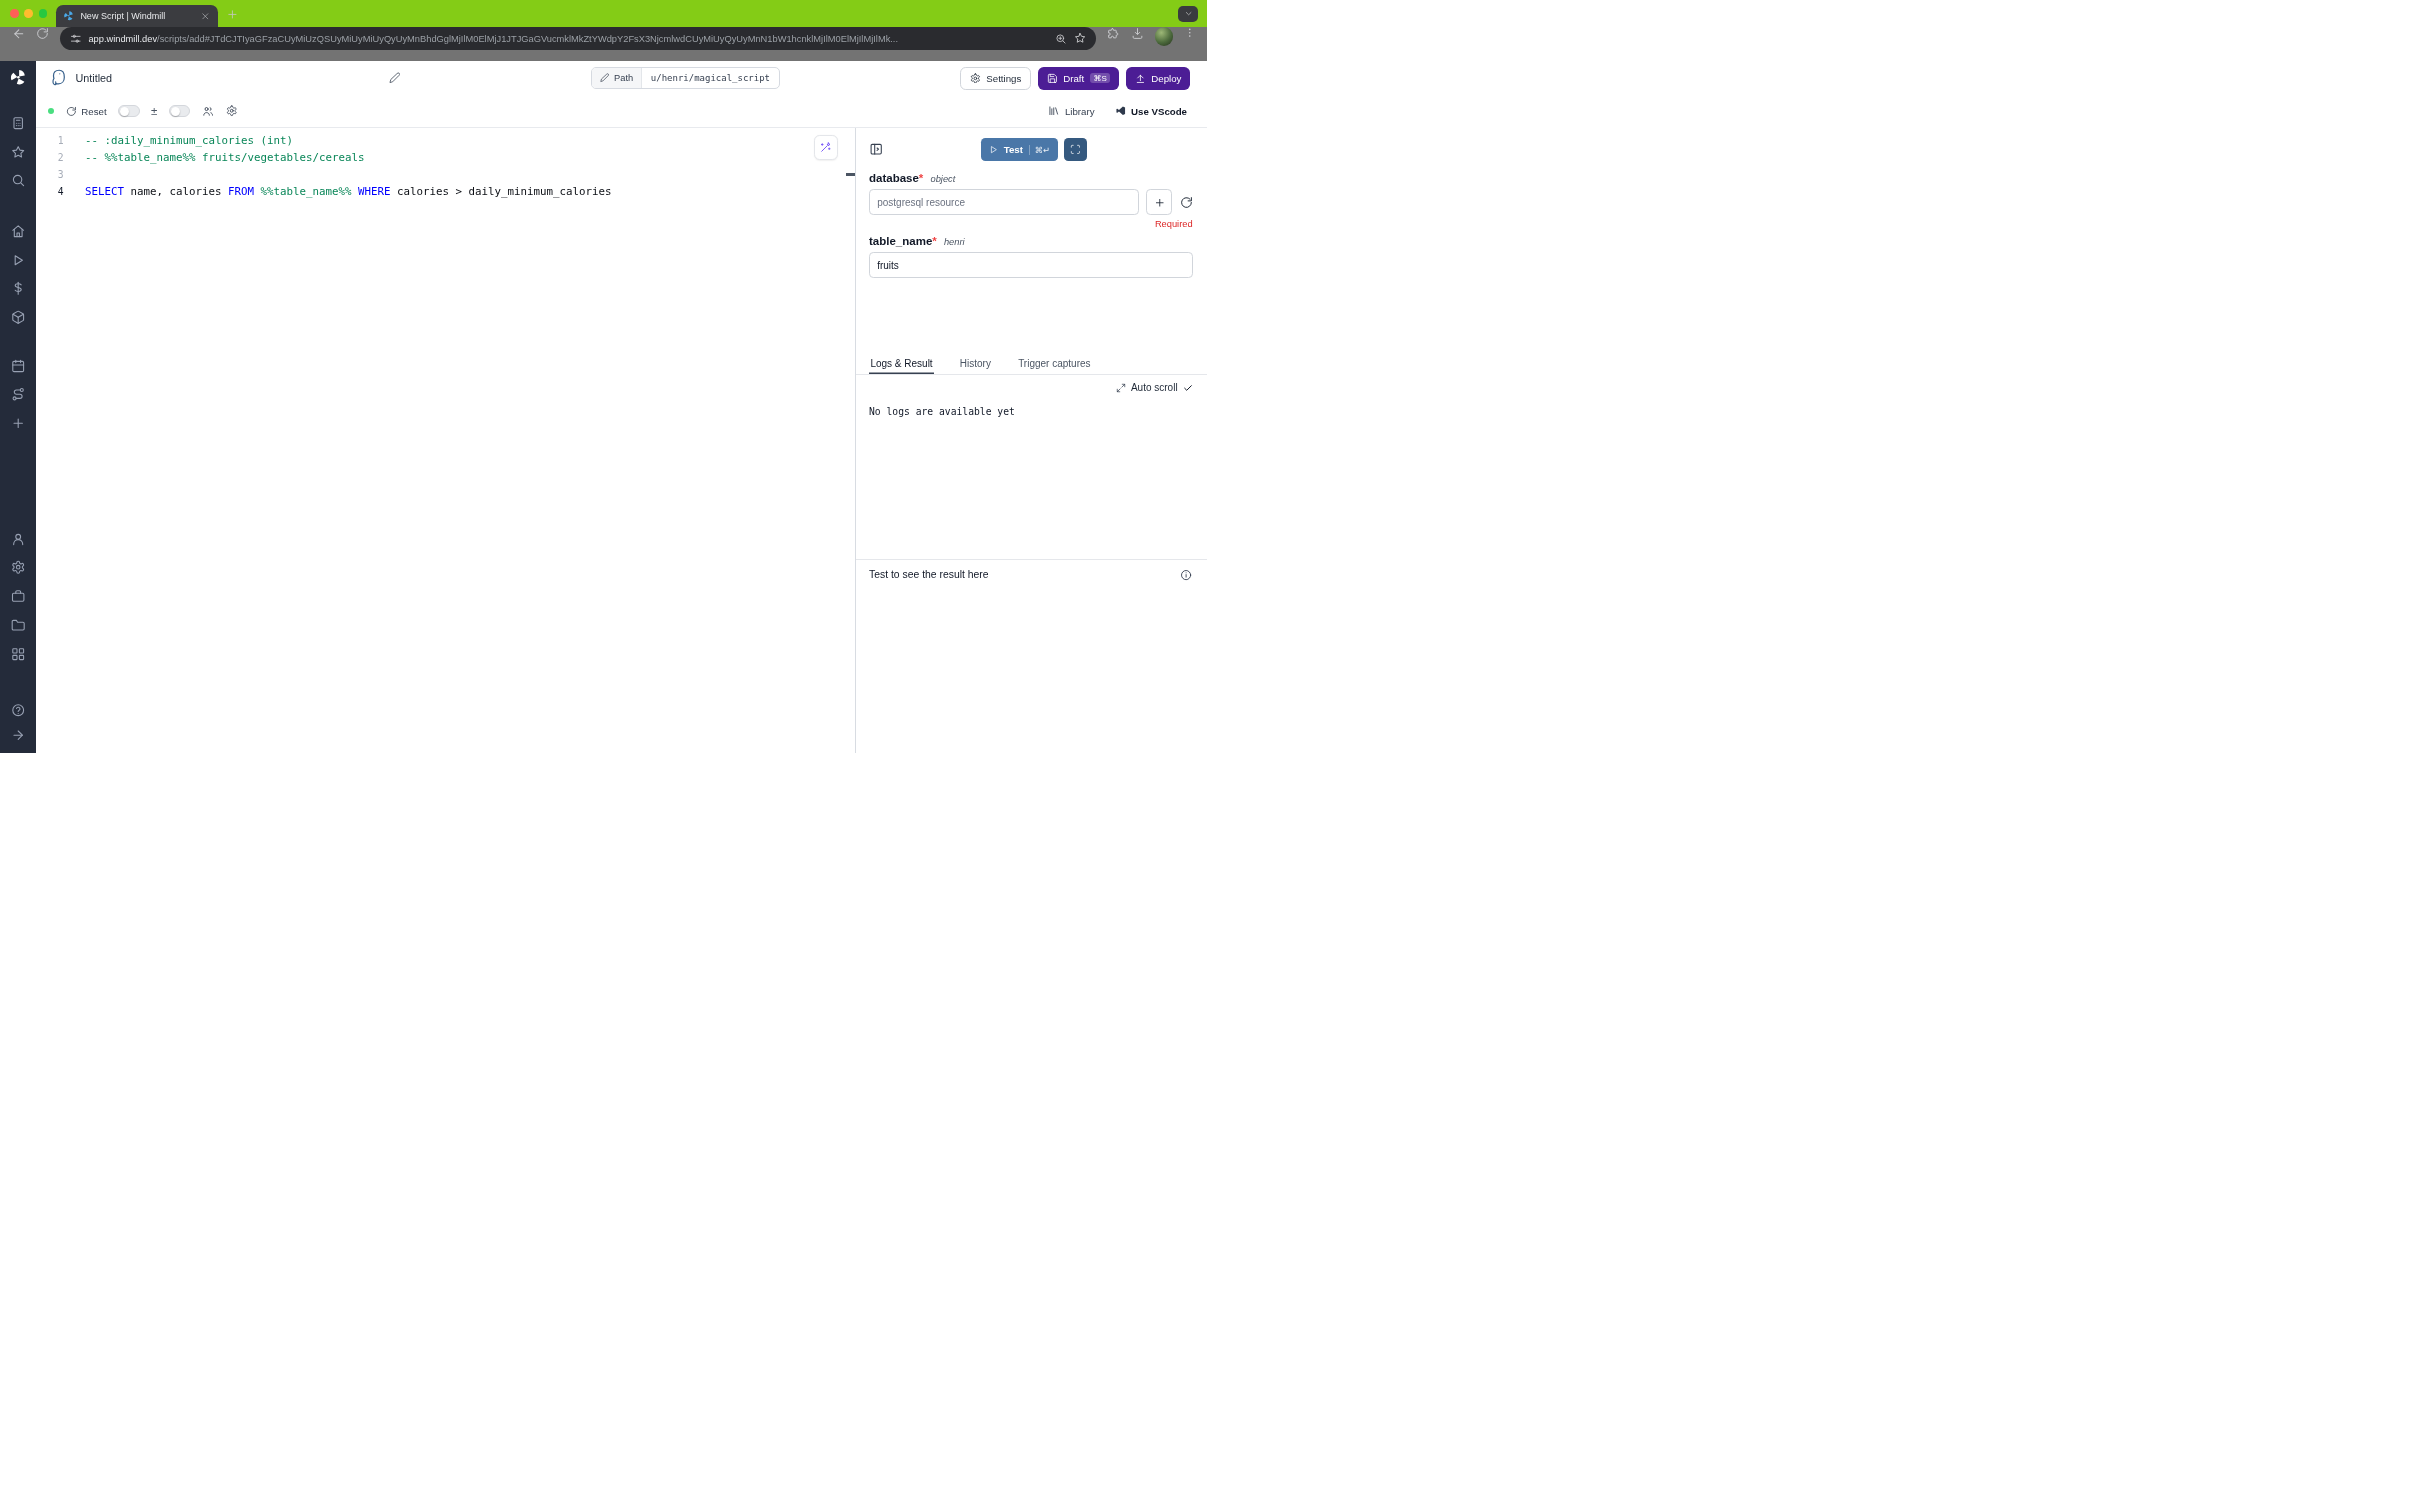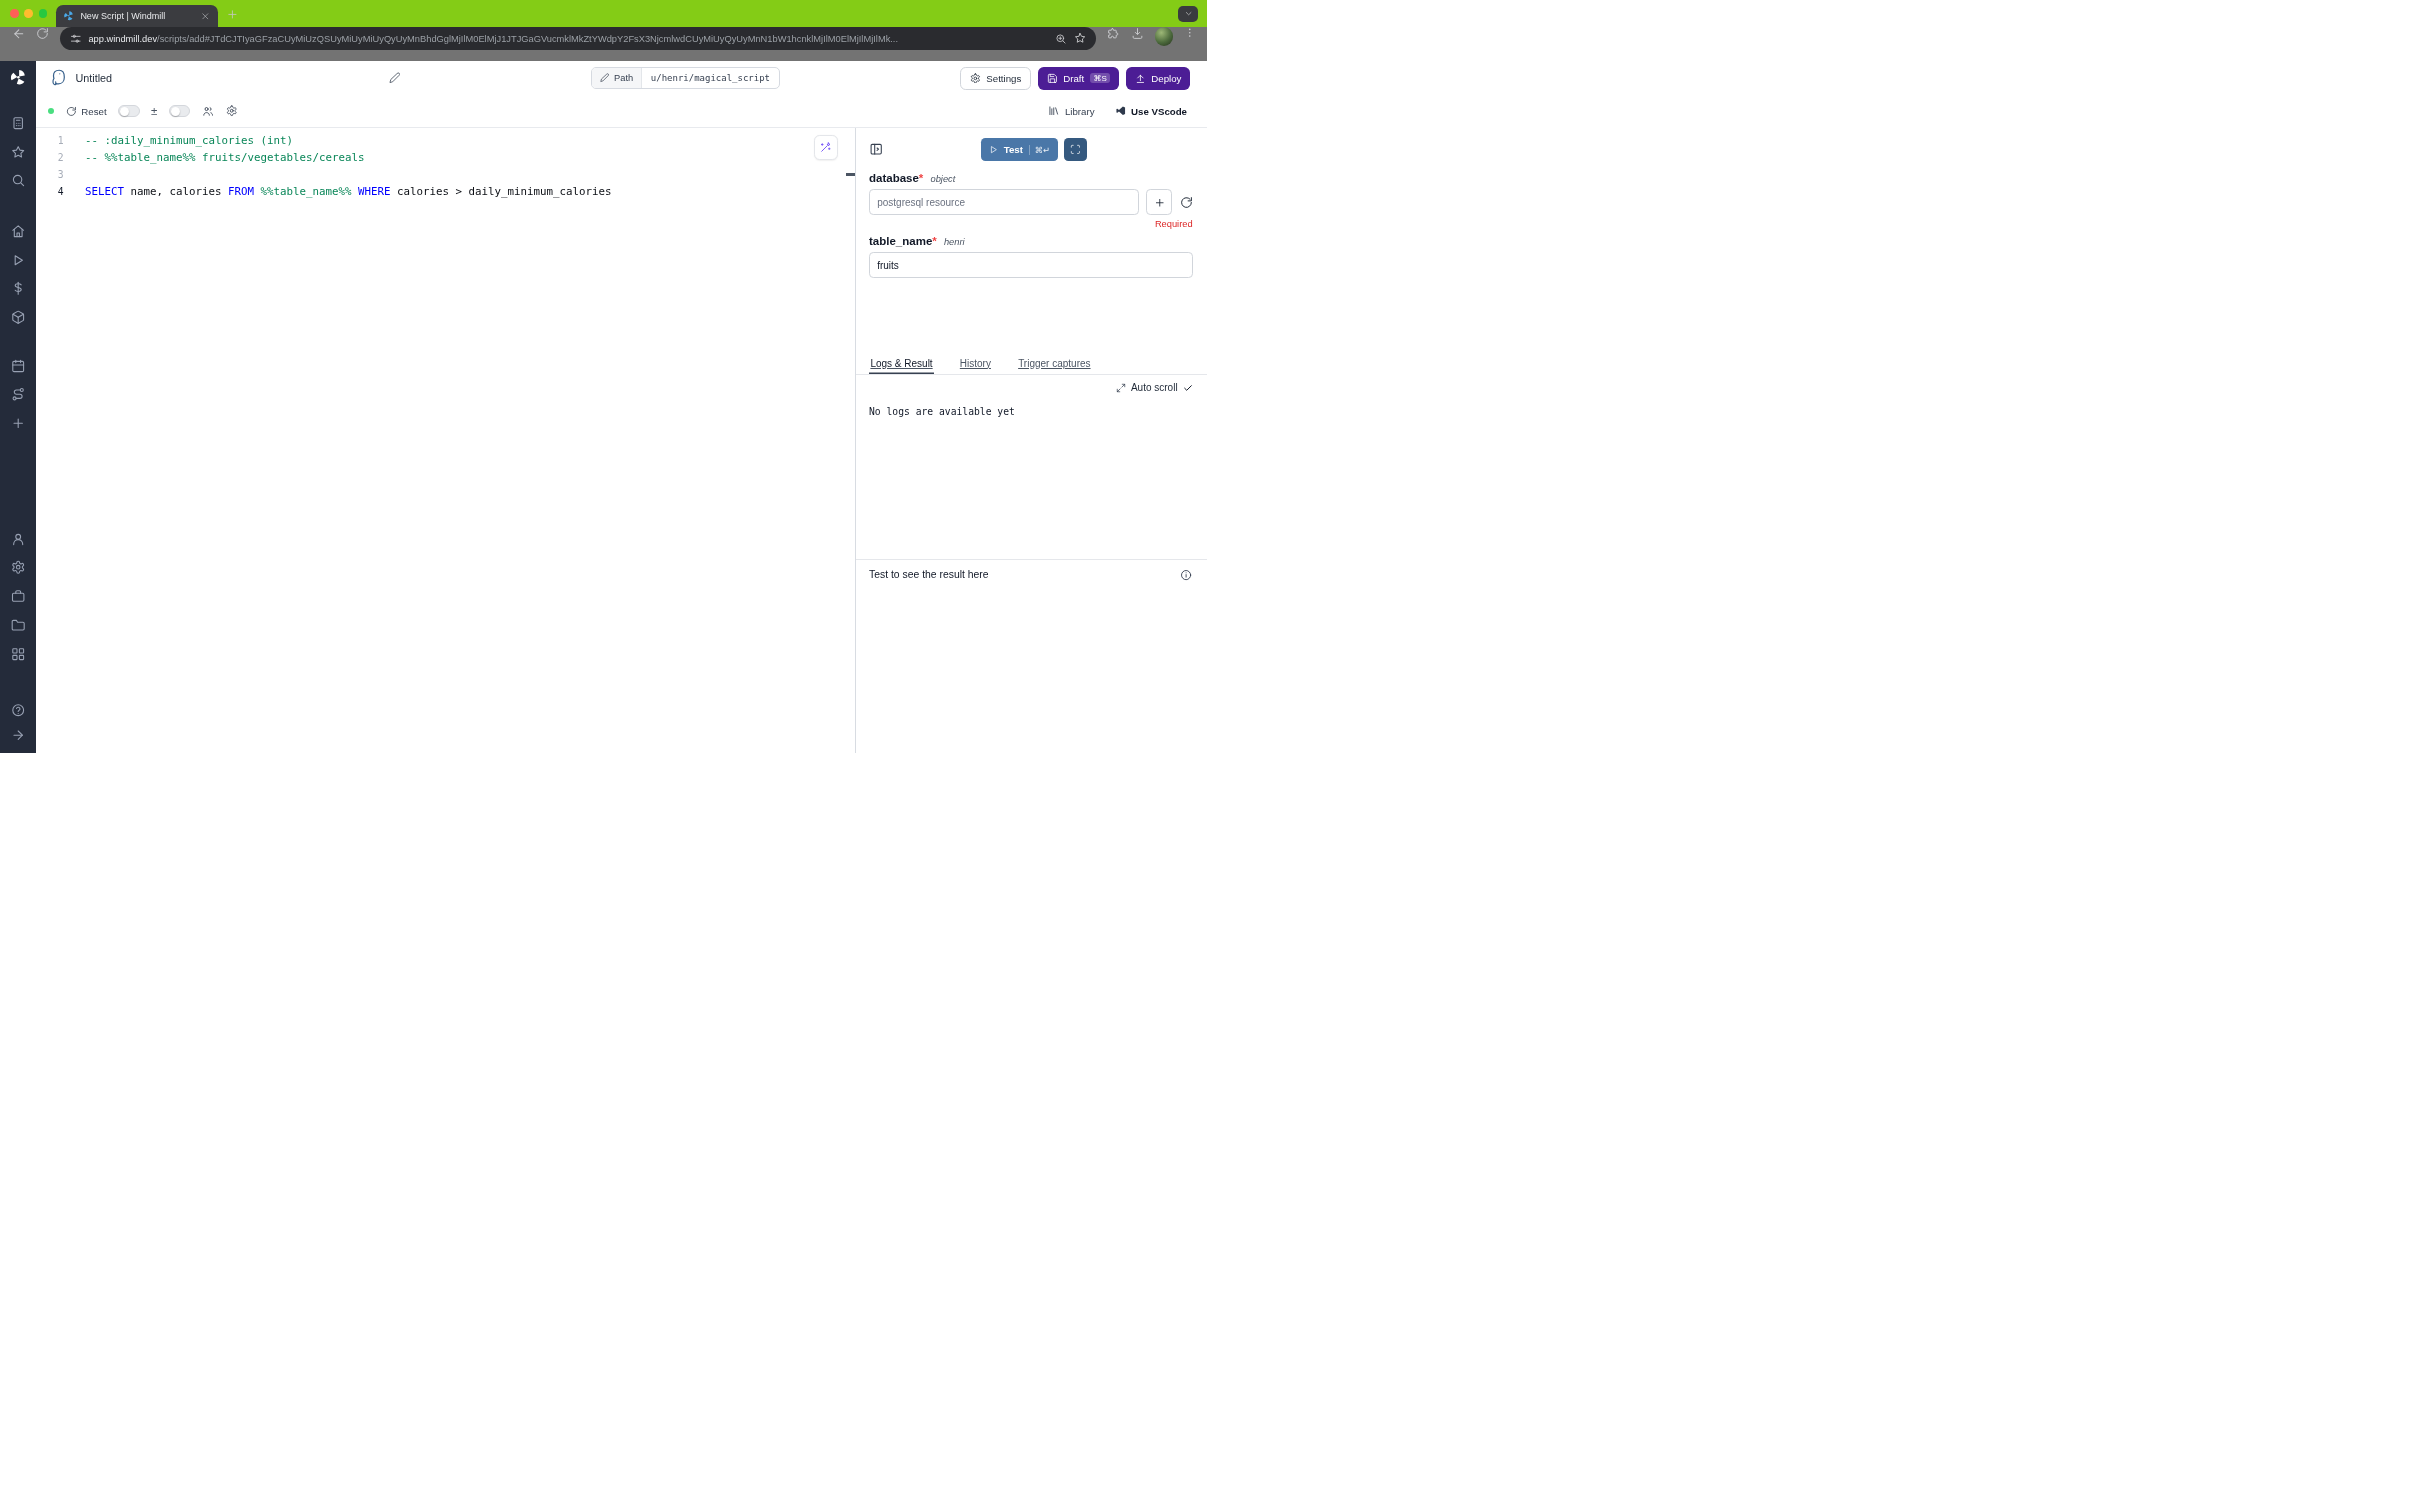--- a/index.html
+++ b/index.html
@@ -93,21 +93,21 @@
   .frow { display:flex; gap:7.2px; margin-top:5.7px; align-items:center; }
   .tinput { flex:1; min-width:0; height:26px; border:0.7px solid #d1d5db; border-radius:4.3px; padding:0 7.2px;
     font-size:10px; color:#111827; font-family:inherit; background:#fff; }
   .tinput::placeholder { color:#6b7280; }
   .sq-btn { width:26px; height:26px; flex-shrink:0; border:0.7px solid #d1d5db; border-radius:4.3px; background:#fff;
     display:grid; place-items:center; color:#1f2937; }
   .plain-btn { border:none; background:none; color:#1f2937; padding:0; }
   .required-note { text-align:right; color:#dc2626; font-size:9.3px; margin-top:3.6px; }
 
   .ptabs { height:23px; display:flex; gap:24.4px; padding:0 13px; border-bottom:0.7px solid #e5e7eb;
-    font-size:10px; color:#4b5563;text-decoration:underline; }
+    font-size:10px; color:#4b5563; }
   .ptab { display:flex; align-items:center; padding:0 1.4px; background:none; border:none; font:inherit; color:inherit; }
   .ptab.active { color:#111827; box-shadow:inset 0 -1.4px 0 #374151; font-weight:500; }
 
   .logs { height:184px; padding:7.2px 14.4px 0 13px; }
   .autoscroll { display:flex; justify-content:flex-end; align-items:center; gap:5px; color:#1f2937; font-size:10px; }
   .logs-text { font-family:"DejaVu Sans Mono",monospace; font-size:9.7px; color:#111827; margin-top:13px; }
   .result { flex:1; border-top:0.7px solid #e5e7eb; padding:9.3px 14.4px 0 13px; display:flex;
     justify-content:space-between; align-items:flex-start; font-size:10.4px; color:#111827; }
   .info-ic { color:#374151; }
 </style>

